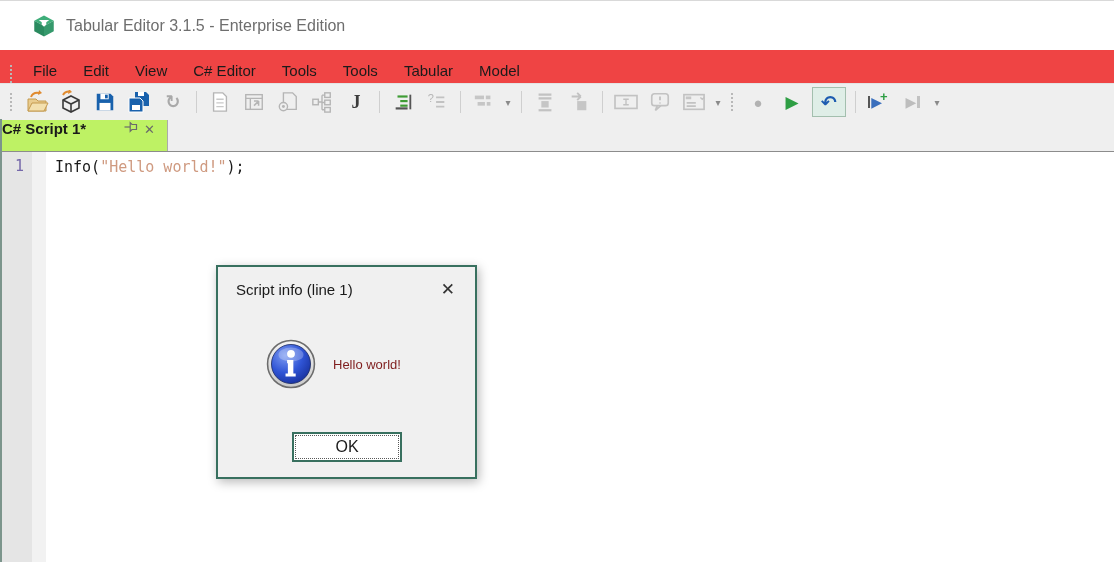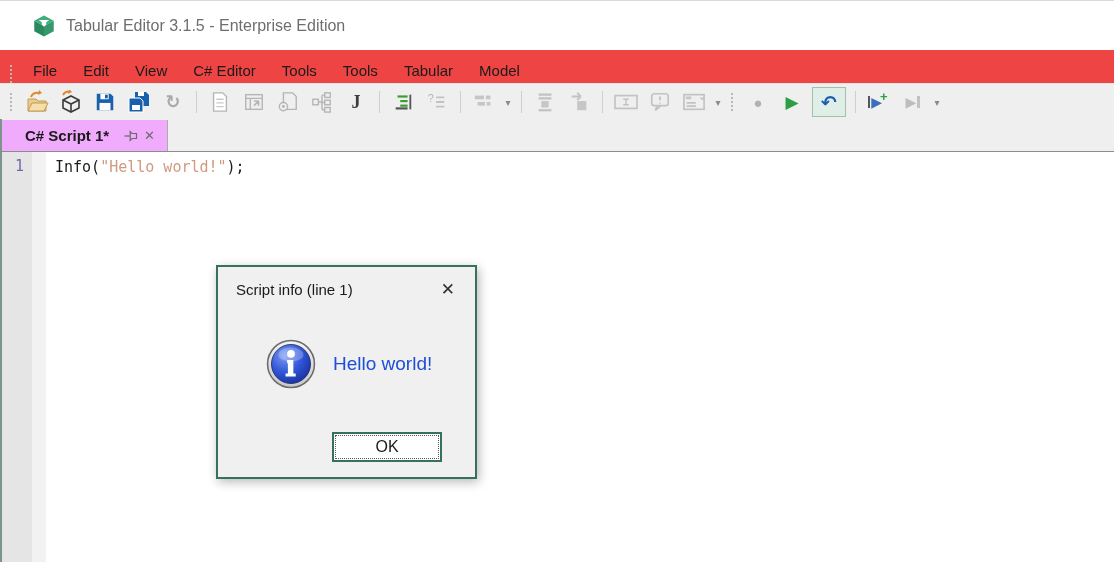--- a/index.html
+++ b/index.html
@@ -38,22 +38,22 @@
   .runcont-play { color:#bdbdbd; font-size:14px; }
   .bar-dark { width:2px; height:12px; background:#555; margin-right:1px; }
   .bar-gray { width:3px; height:12px; background:#c2c2c2; margin-left:1px; }
 
   
   .tabrow { height:32px; background:#efefef; display:flex; align-items:stretch;
     border-bottom:1px solid #8c8c8c; }
   .panel-caption { width:217px; background:#d6d6d6; border-right:1px solid #ababab;
     display:flex; align-items:center; padding:0 10px 0 12px; }
   .panel-caption .cap-label { font-weight:bold; font-size:15px; color:#1a1a1a; flex:1; }
-  .doc-tab { width:168px; background:#f0abfc; border-right:1px solid #ababab;
-    display:flex; align-items:center; padding:0 8px 0 25px; }
+  .doc-tab { width:168px; background:#bef264; border-right:1px solid #ababab;
+    display:flex; align-items:flex-start; padding:0 8px 0 2px; }
   .doc-tab .tab-label { font-weight:bold; font-size:15px; color:#1a1a1a; flex:1; }
   .tab-close { color:#6a6a6a; font-size:13px; padding:2px 4px; }
   .pin-svg { margin:0 2px; }
 
   
   .editor { position:relative; height:410px; background:#fff; display:flex; }
   .left-accent { position:absolute; left:0; top:-33px; bottom:0; width:2px; background:#7c958c; z-index:3; }
   .gutter-num { width:32px; background:#e5e5e5; font-family:"DejaVu Sans Mono","Liberation Mono",monospace;
     font-size:15px; color:#7568aa; text-align:right; padding:5px 8px 0 0; }
   .gutter-margin { width:14px; background:#f2f2f2; }
@@ -64,24 +64,24 @@
   
   .dialog { position:absolute; left:216px; top:264px; width:261px; height:214px;
     background:#f0f0f0; border:2px solid #38705f; box-shadow:2px 3px 10px rgba(0,0,0,.28); z-index:10;padding-left:16px; }
   .dialog-titlebar { position:absolute; left:0; top:0; right:0; height:44px;
     display:flex; align-items:center; padding:0 14px 0 18px; }
   .dialog-title { font-size:15px; color:#1a1a1a; flex:1; }
   .dialog-close { font-size:17px; color:#333; padding:2px 6px; }
   .dialog-body { position:absolute; left:0; top:72px; right:0; display:flex;
     align-items:center; padding-left:48px; }
   .info-icon { width:50px; height:50px; margin-right:17px; }
-  .dialog-message { font-size:19px; color:#1d4ed8; }
+  .dialog-message { font-size:13px; color:#7f1d1d; }
   .ok-btn { position:absolute; left:74px; top:165px; width:110px; height:30px;
     background:#fff; border:2px solid #38705f; display:flex; align-items:center; justify-content:center;
-    font-size:16px; color:#1a1a1a;margin-left:40px; }
+    font-size:16px; color:#1a1a1a; }
   .ok-btn::after { content:""; position:absolute; inset:1px; border:1px dotted #5a5a5a; }
 </style>
 </head>
 <body>
 
 <div class="window">
 
   <div class="titlebar">
     <svg class="app-icon" viewBox="0 0 32 32">
       <polygon points="16,2 29,9 16,16 3,9" fill="#3fae7a"></polygon>

